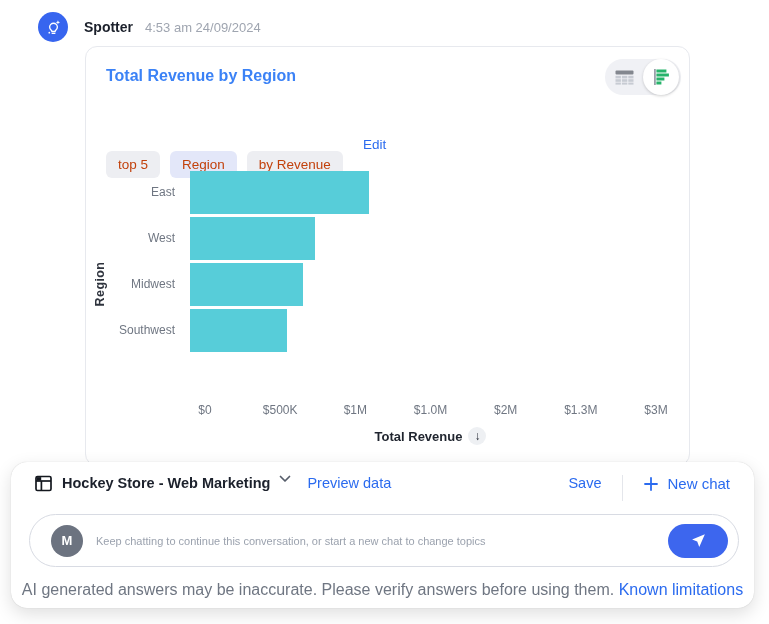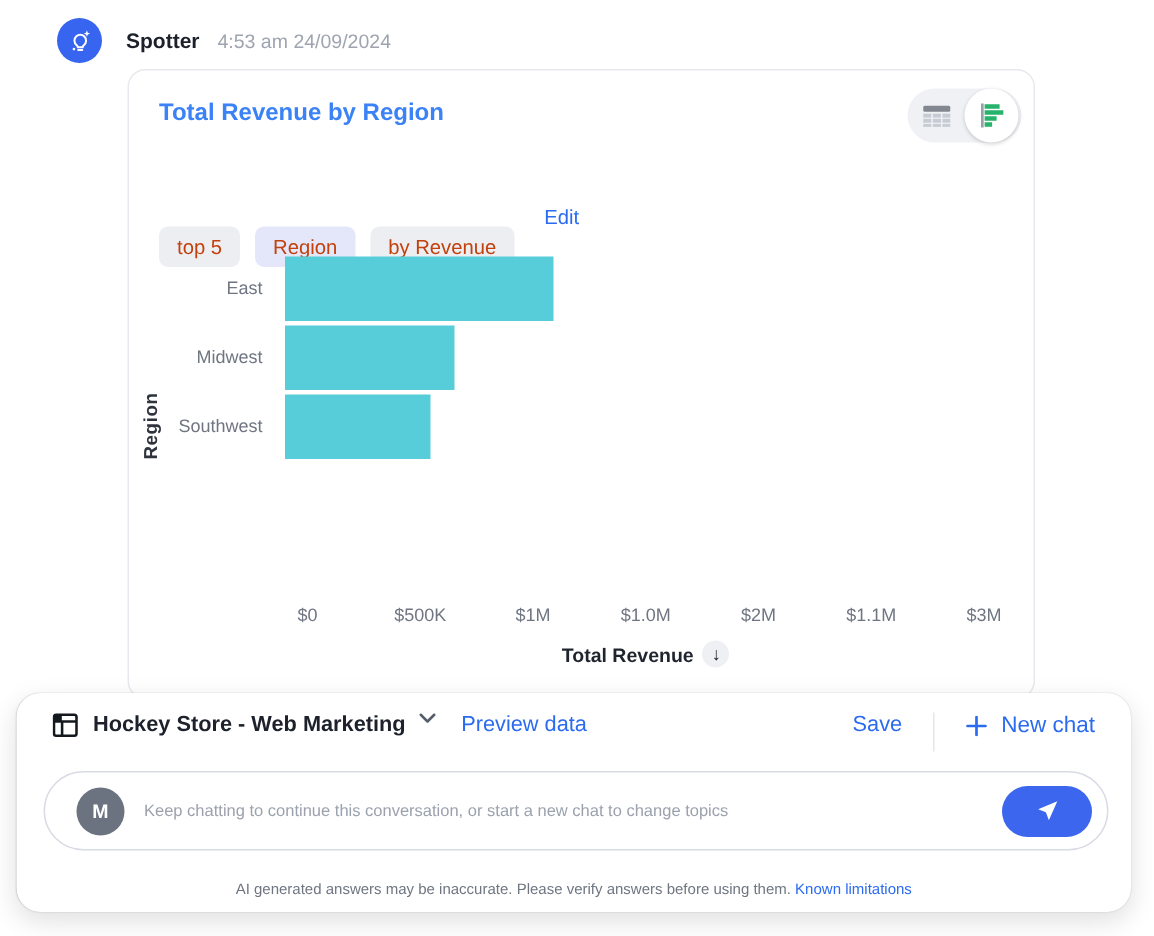--- a/index.html
+++ b/index.html
@@ -86,21 +86,21 @@
   }
   .m-avatar { width:32px; height:32px; border-radius:50%; background:#6C7380; flex:none;
     color:#fff; font-size:13px; font-weight:700; display:flex; align-items:center; justify-content:center; }
   .chat-input { flex:1; min-width:0; border:none; outline:none; margin-left:11px;
     font-size:11px; color:#333; font-family:"Liberation Sans", sans-serif; background:transparent; }
   .chat-input::placeholder { color:#9BA2AE; opacity:1; }
   .send-btn { width:60px; height:34px; border-radius:17px; background:#3D66EE; flex:none;
     display:flex; align-items:center; justify-content:center; margin-left:8px; cursor:pointer; border:none; }
 
   .disclaimer { position:absolute; left:0; right:0; bottom:9px; text-align:center;
-    font-size:10px; color:#6F7682; }
+    font-size:16px; color:#6F7682; }
   .disclaimer .limitations-link { color:#2B6BEF; cursor:pointer; }
 </style>
 </head>
 <body>
 
 <div class="chat-header">
   <div class="spotter-avatar">
     <svg width="19" height="19" viewBox="0 0 24 24">
       <path d="M12 6.6a4.9 4.9 0 0 1 4.9 4.9c0 1.8-1 3.2-2.1 4.1-.4.4-.8 1-.8 1.5h-4c0-.5-.4-1.1-.8-1.5-1.1-.9-2.1-2.3-2.1-4.1A4.9 4.9 0 0 1 12 6.6z" fill="none" stroke="#fff" stroke-width="1.7"></path>
       <path d="M10.3 19.4h3.4" stroke="#fff" stroke-width="1.7" stroke-linecap="round"></path>
@@ -157,40 +157,46 @@
   </div>
 
   <div class="chart-rows">
       <div class="chart-row">
         <div class="chart-label">East</div>
         <div class="chart-track">
           <div class="chart-bar" style="width: 38.6667%; background: rgb(87, 205, 217);"></div>
         </div>
       </div>
       <div class="chart-row">
+        <div class="chart-label">West</div>
+        <div class="chart-track">
+          <div class="chart-bar" style="width: 27%; background: rgb(87, 205, 217);"></div>
+        </div>
+      </div>
+      <div class="chart-row">
         <div class="chart-label">Midwest</div>
         <div class="chart-track">
           <div class="chart-bar" style="width: 24.3333%; background: rgb(87, 205, 217);"></div>
         </div>
       </div>
       <div class="chart-row">
         <div class="chart-label">Southwest</div>
         <div class="chart-track">
           <div class="chart-bar" style="width: 21%; background: rgb(87, 205, 217);"></div>
         </div>
       </div>
     </div>
 
   <div class="x-ticks">
       <span class="x-tick" style="left: 0%;">$0</span>
       <span class="x-tick" style="left: 16.6667%;">$500K</span>
       <span class="x-tick" style="left: 33.3333%;">$1M</span>
       <span class="x-tick" style="left: 50%;">$1.0M</span>
       <span class="x-tick" style="left: 66.6667%;">$2M</span>
-      <span class="x-tick" style="left: 83.3333%;">$1.1M</span>
+      <span class="x-tick" style="left: 83.3333%;">$1.3M</span>
       <span class="x-tick" style="left: 100%;">$3M</span>
     </div>
 
   <div class="x-axis-title">
     <span>Total Revenue</span>
     <span class="sort-badge">
       <span>↓</span>
     </span>
   </div>
 </div>

